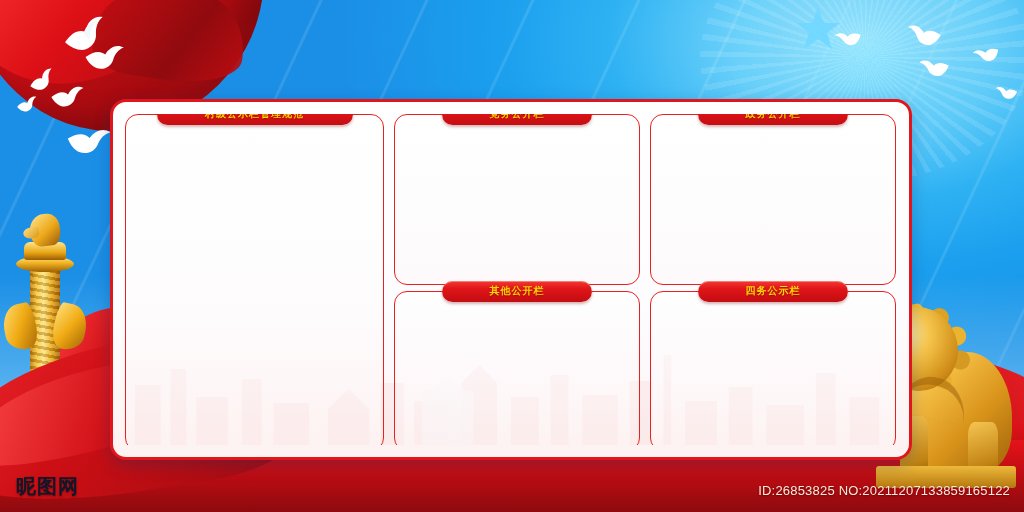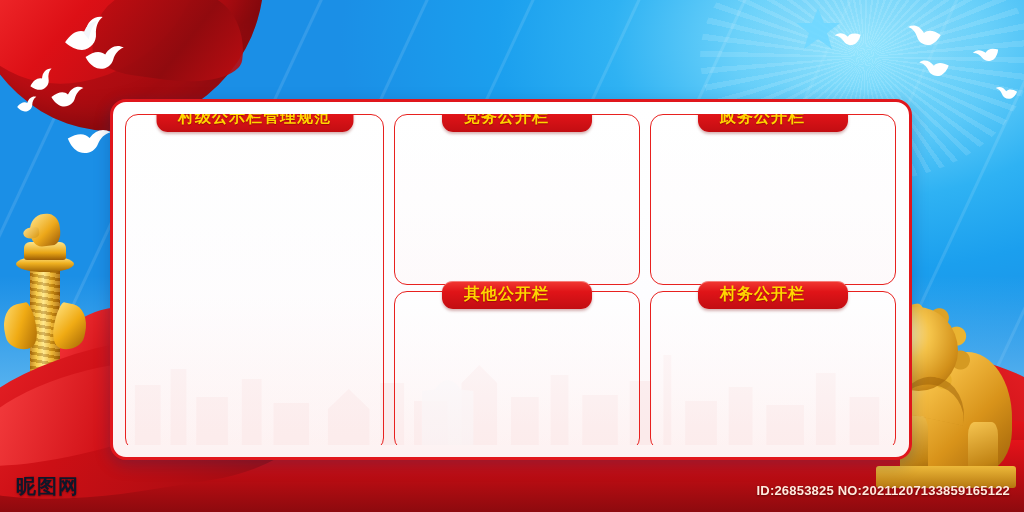--- a/index.html
+++ b/index.html
@@ -303,23 +303,24 @@
     position: absolute;
     top: -11px;
     left: 50%;
     transform: translateX(-50%);
     min-width: 150px;
     padding: 3px 22px 4px;
     background: linear-gradient(180deg, #f23a33 0%, #e01418 38%, #c20d12 100%);
     border-radius: 11px;
     color: #ffd600;
     font-family: "DejaVu Sans", "Liberation Sans", sans-serif;
-    font-size: 16px;
+    font-size: 10px;
     font-weight: 700;
     letter-spacing: 1px;
+    text-align: center;
     white-space: nowrap;
     box-shadow: 0 2px 3px rgba(120,0,0,.30), inset 0 1px 0 rgba(255,255,255,.35);
     text-shadow: 0 1px 1px rgba(110,0,0,.5);
   }
   .panel.tall .panel-label { min-width: 196px; }
 
   
   .footer-left {
     position: absolute; left: 16px; bottom: 12px;
     display: flex; align-items: center; gap: 7px;
@@ -337,21 +338,20 @@
     letter-spacing: .3px;
     text-shadow: 0 1px 2px rgba(90,0,0,.6);
   }
   .footer-right {
     position: absolute; right: 14px; bottom: 14px;
     font-family: "Liberation Sans", sans-serif;
     font-size: 13px; color: #ffe9dd;
     letter-spacing: .2px;
     text-shadow: 0 1px 2px rgba(80,0,0,.75);
     z-index: 30;
-    font-weight: bold;
   }
 </style>
 </head>
 <body>
 
 <div id="stage">
 
   <div class="sky-base"></div>
   <div class="streaks"></div>
   <div class="burst-rings"></div>
@@ -528,21 +528,21 @@
 
         <div class="panel">
           <div class="panel-label">政务公开栏</div>
         </div>
 
         <div class="panel">
           <div class="panel-label">其他公开栏</div>
         </div>
 
         <div class="panel">
-          <div class="panel-label">村务公开栏</div>
+          <div class="panel-label">四务公示栏</div>
         </div>
 
       </div>
     </div>
   </div>
 
   <div class="footer-left">
     <span class="wm-cn">昵图网</span>
   </div>
 

